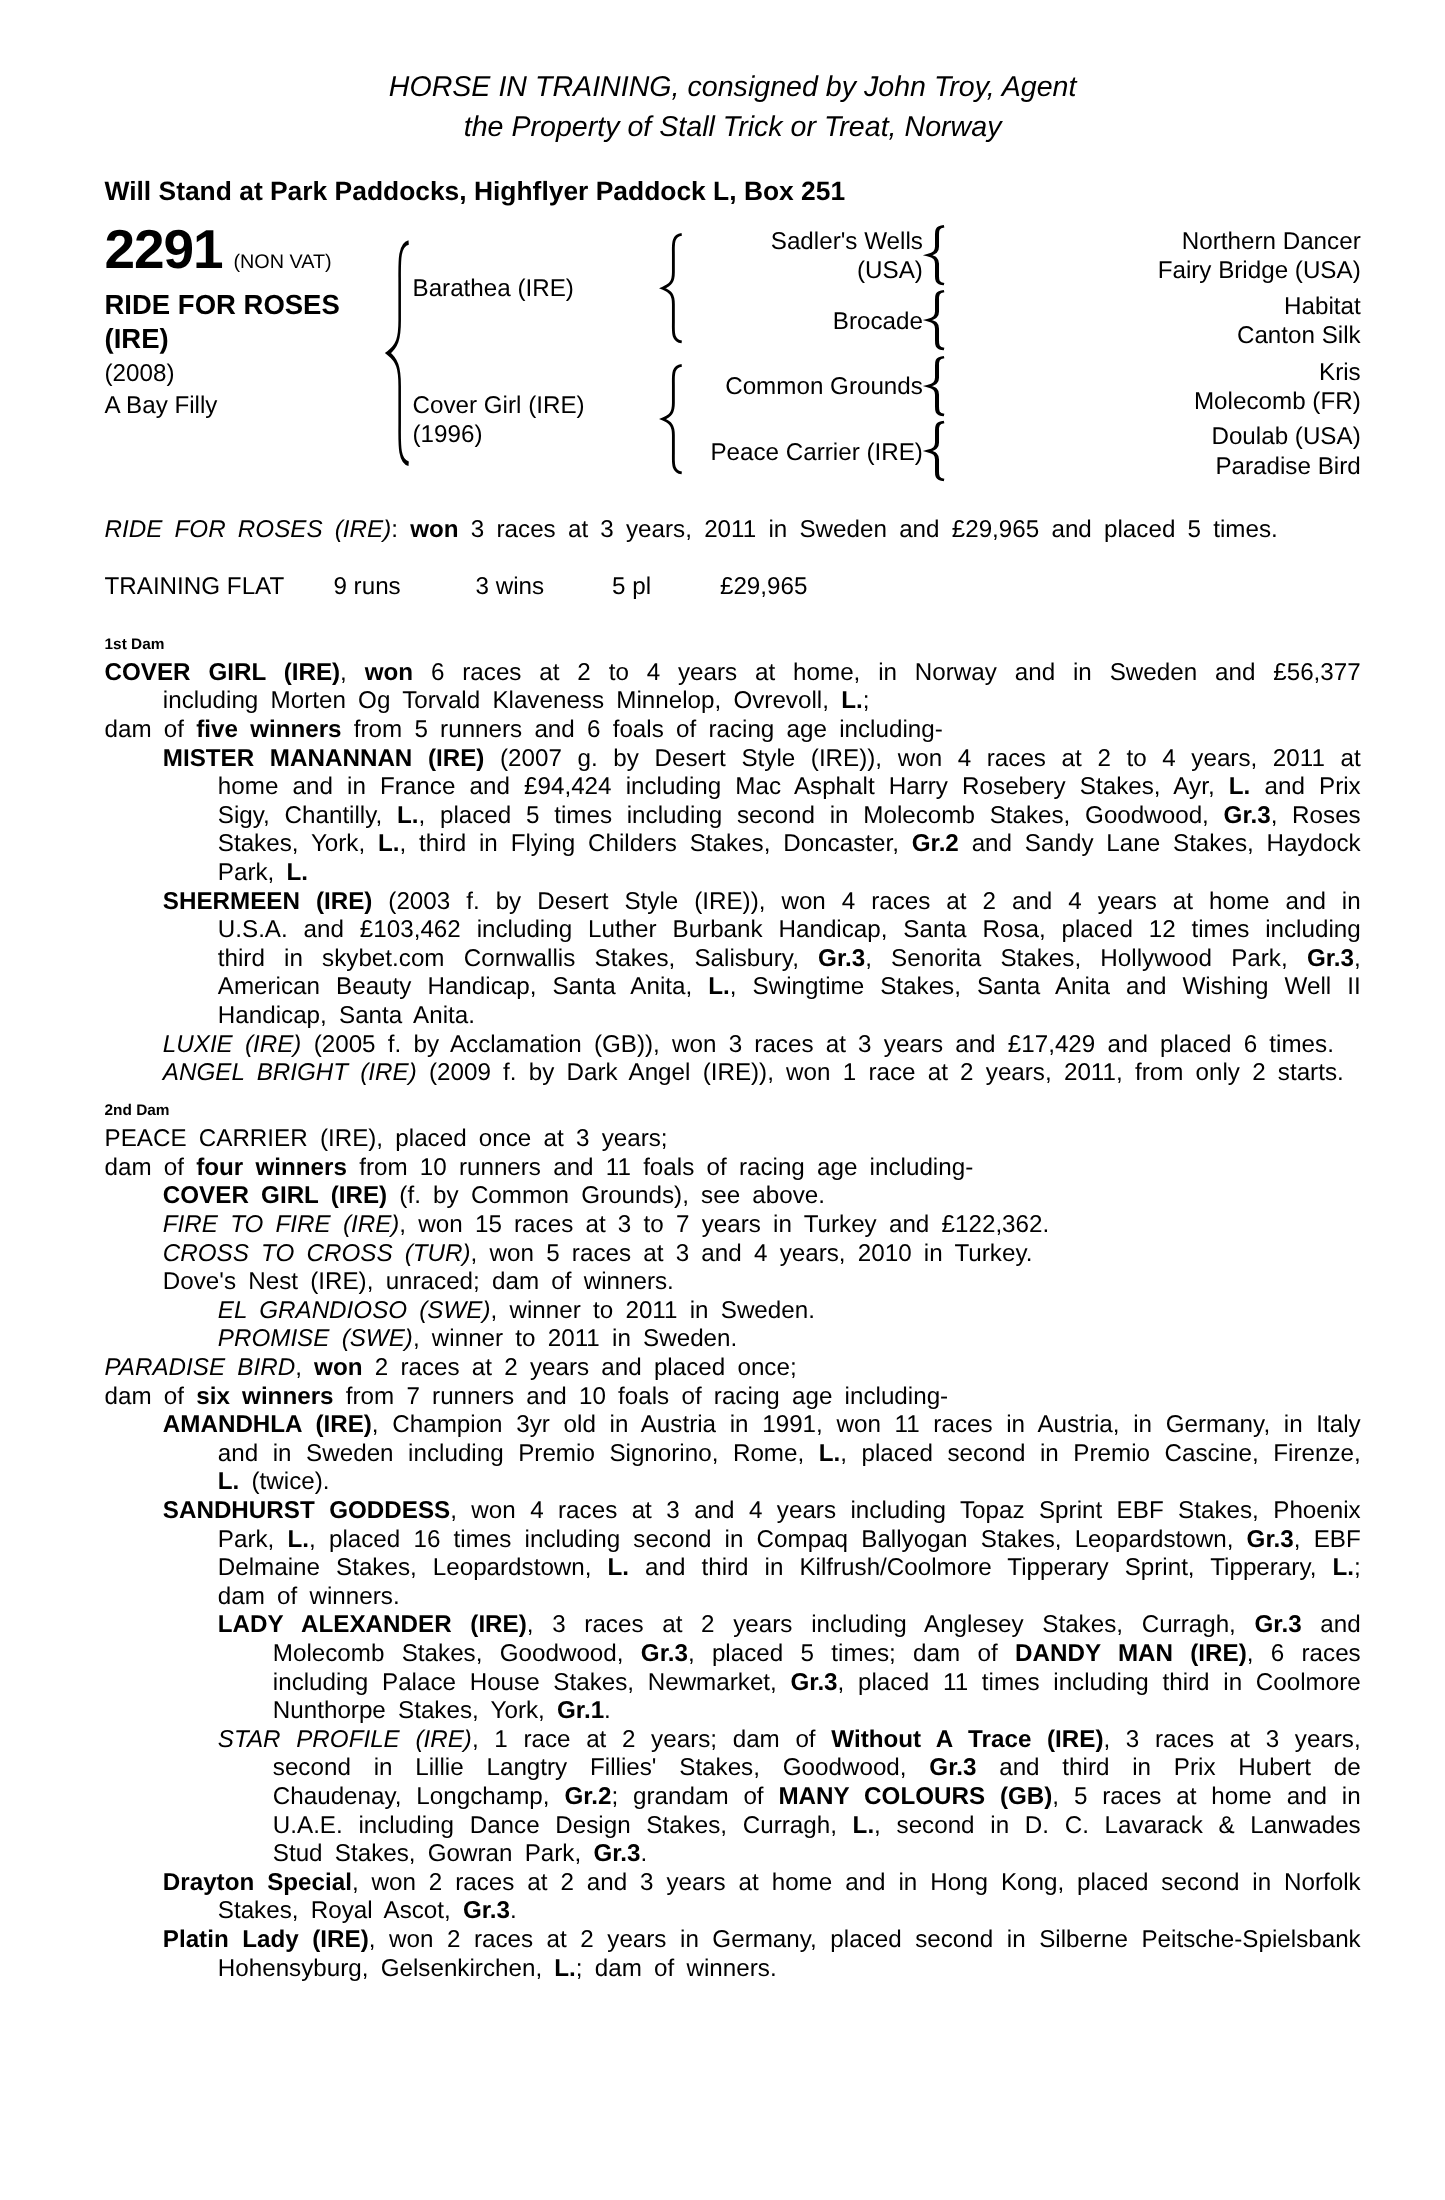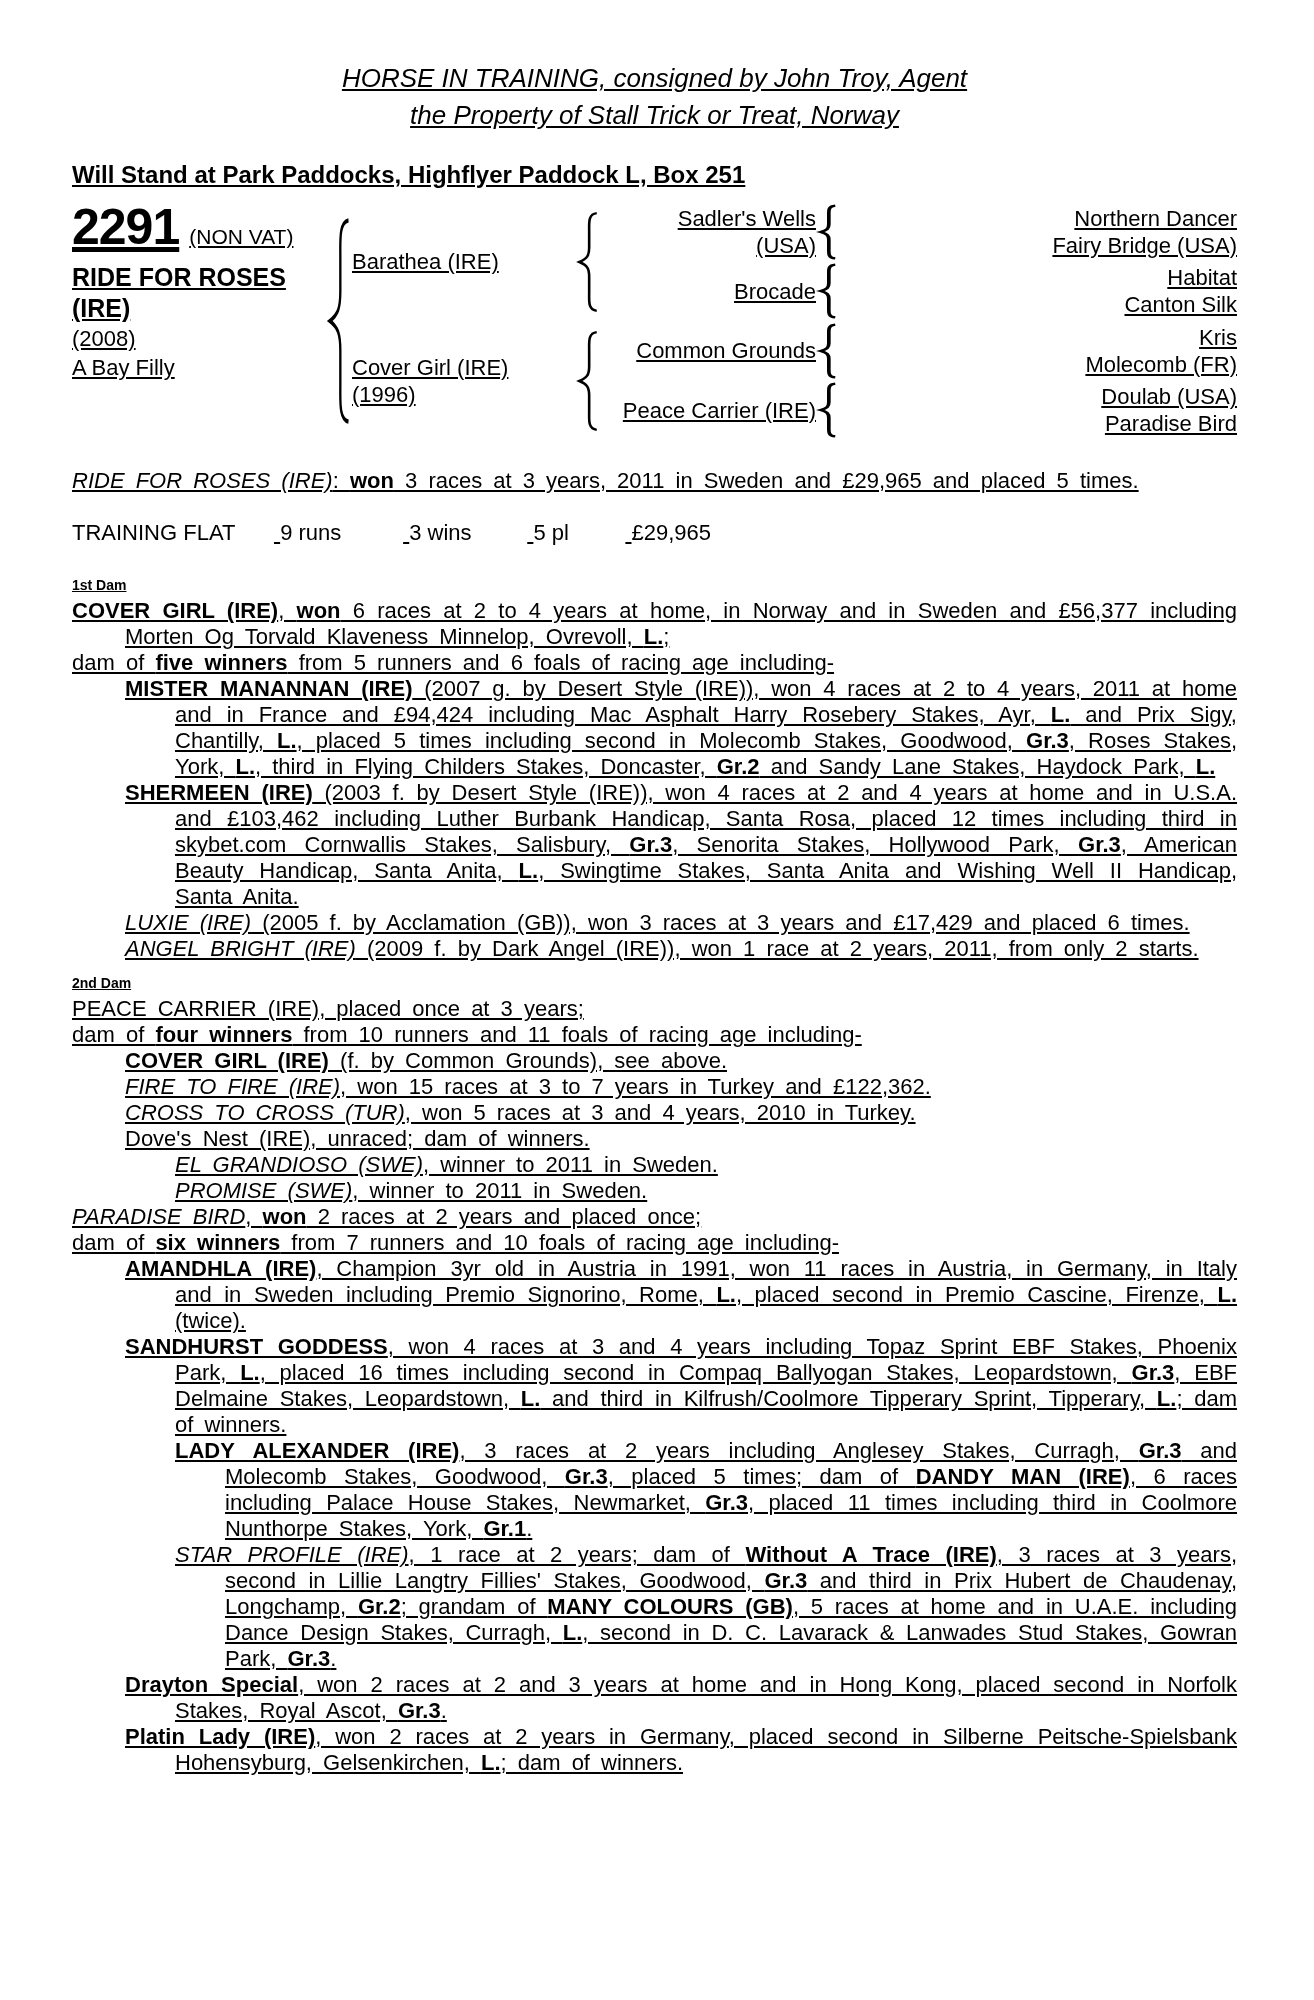--- a/index.html
+++ b/index.html
@@ -2,32 +2,32 @@
 <html><head>
 <meta charset="utf-8">
 <style>
   html,body { margin:0; padding:0; background:#ffffff; }
   body {
     width:1314px; height:2000px;
     font-family:"Liberation Sans","DejaVu Sans",sans-serif;
     color:#000;
     -webkit-font-smoothing:antialiased;
   }
-  .page { padding:60px 77px 0 72px; box-sizing:border-box;text-decoration:underline; }
+  .page { padding:60px 77px 0 95px; box-sizing:border-box; }
 
   
   .consign { text-align:center; font-style:italic; font-size:26px; line-height:37px; }
   .stand   { font-weight:700; font-size:24px; line-height:30px; margin-top:26px; }
 
   
   .pedigree { display:flex; margin-top:12px; height:238px; }
   .ped-lot  { width:252px; flex:0 0 252px; }
   .lot-row  { display:flex; align-items:baseline; gap:10px; }
   .lot-number { font-weight:700; font-size:50px; line-height:50px; letter-spacing:-1px; }
-  .lot-vat  { font-size:21px; }
+  .lot-vat  { font-size:18px; }
   .horse-name { font-weight:700; font-size:25px; line-height:31px; margin-top:10px; }
   .horse-name2 { font-weight:700; font-size:25px; line-height:31px; }
   .horse-year, .horse-desc { font-size:22px; line-height:29px; }
   .ped-tree { flex:1; display:flex; }
   .ped-tree, .ped-tree div { font-size:22px; line-height:27px; }
   .gen1-col { flex:1; display:flex; flex-direction:column; }
   .half     { flex:1; display:flex; }
   .gen1-cell{ width:222px; flex:0 0 222px; display:flex; flex-direction:column; justify-content:center; }
   .quarter-col { flex:1; display:flex; flex-direction:column;text-align:right; }
   .quarter  { flex:1; display:flex; }

